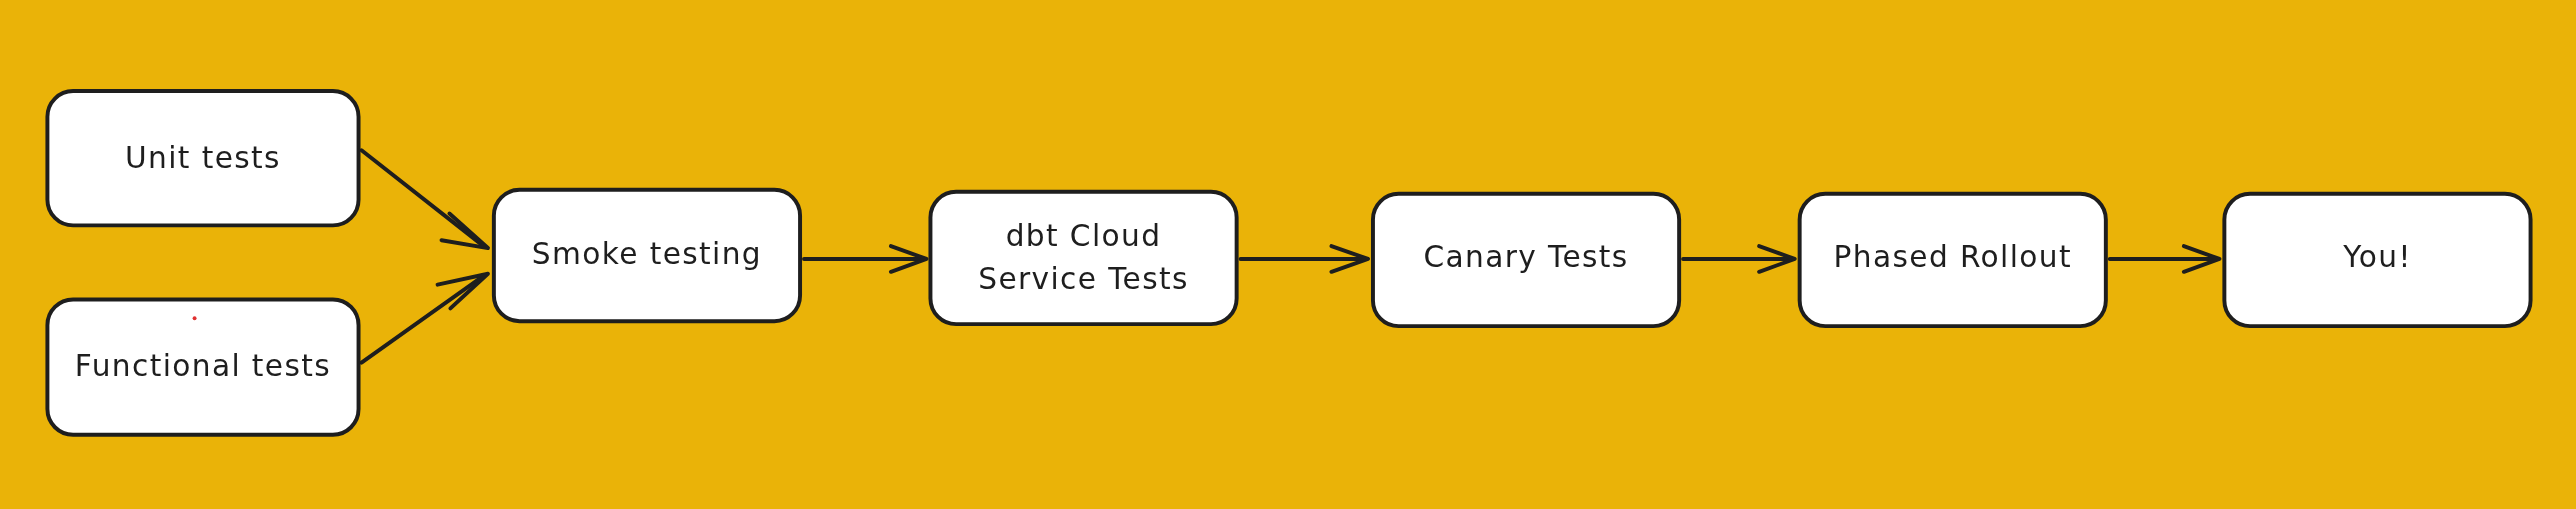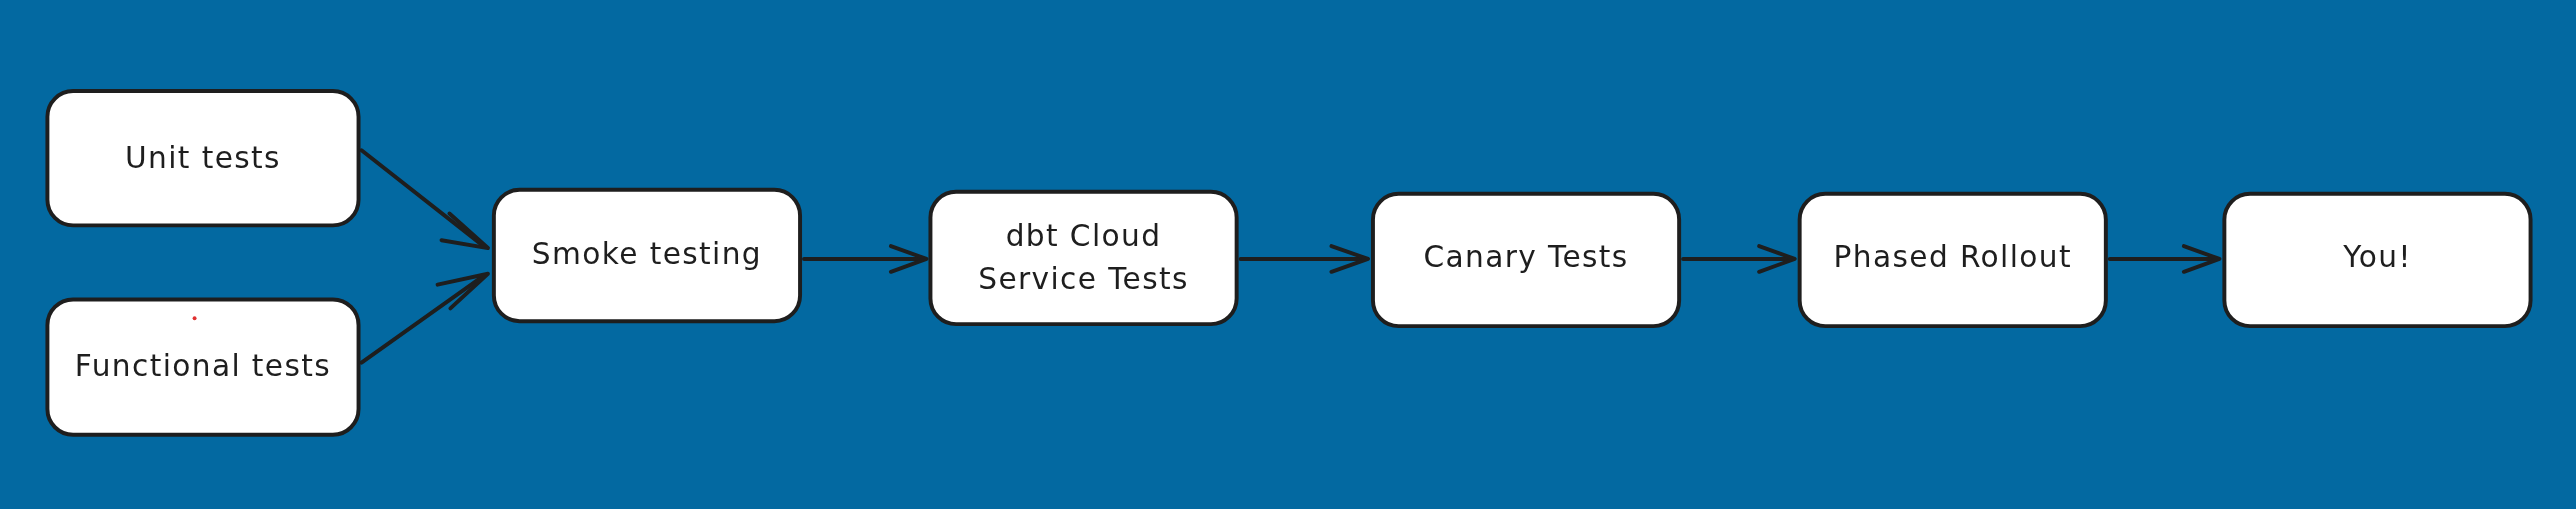--- a/index.html
+++ b/index.html
@@ -4,21 +4,21 @@
 <style>
   html, body {
     margin: 0;
     padding: 0;
     background: #ffffff;
   }
   #canvas {
     position: relative;
     width: 2576px;
     height: 510px;
-    background: #0369a1;
+    background: #eab308;
     overflow: hidden;
     font-family: "DejaVu Sans", sans-serif;
   }
   #diagram-svg {
     position: absolute;
     left: 0;
     top: 0;
     width: 2576px;
     height: 510px;
   }

